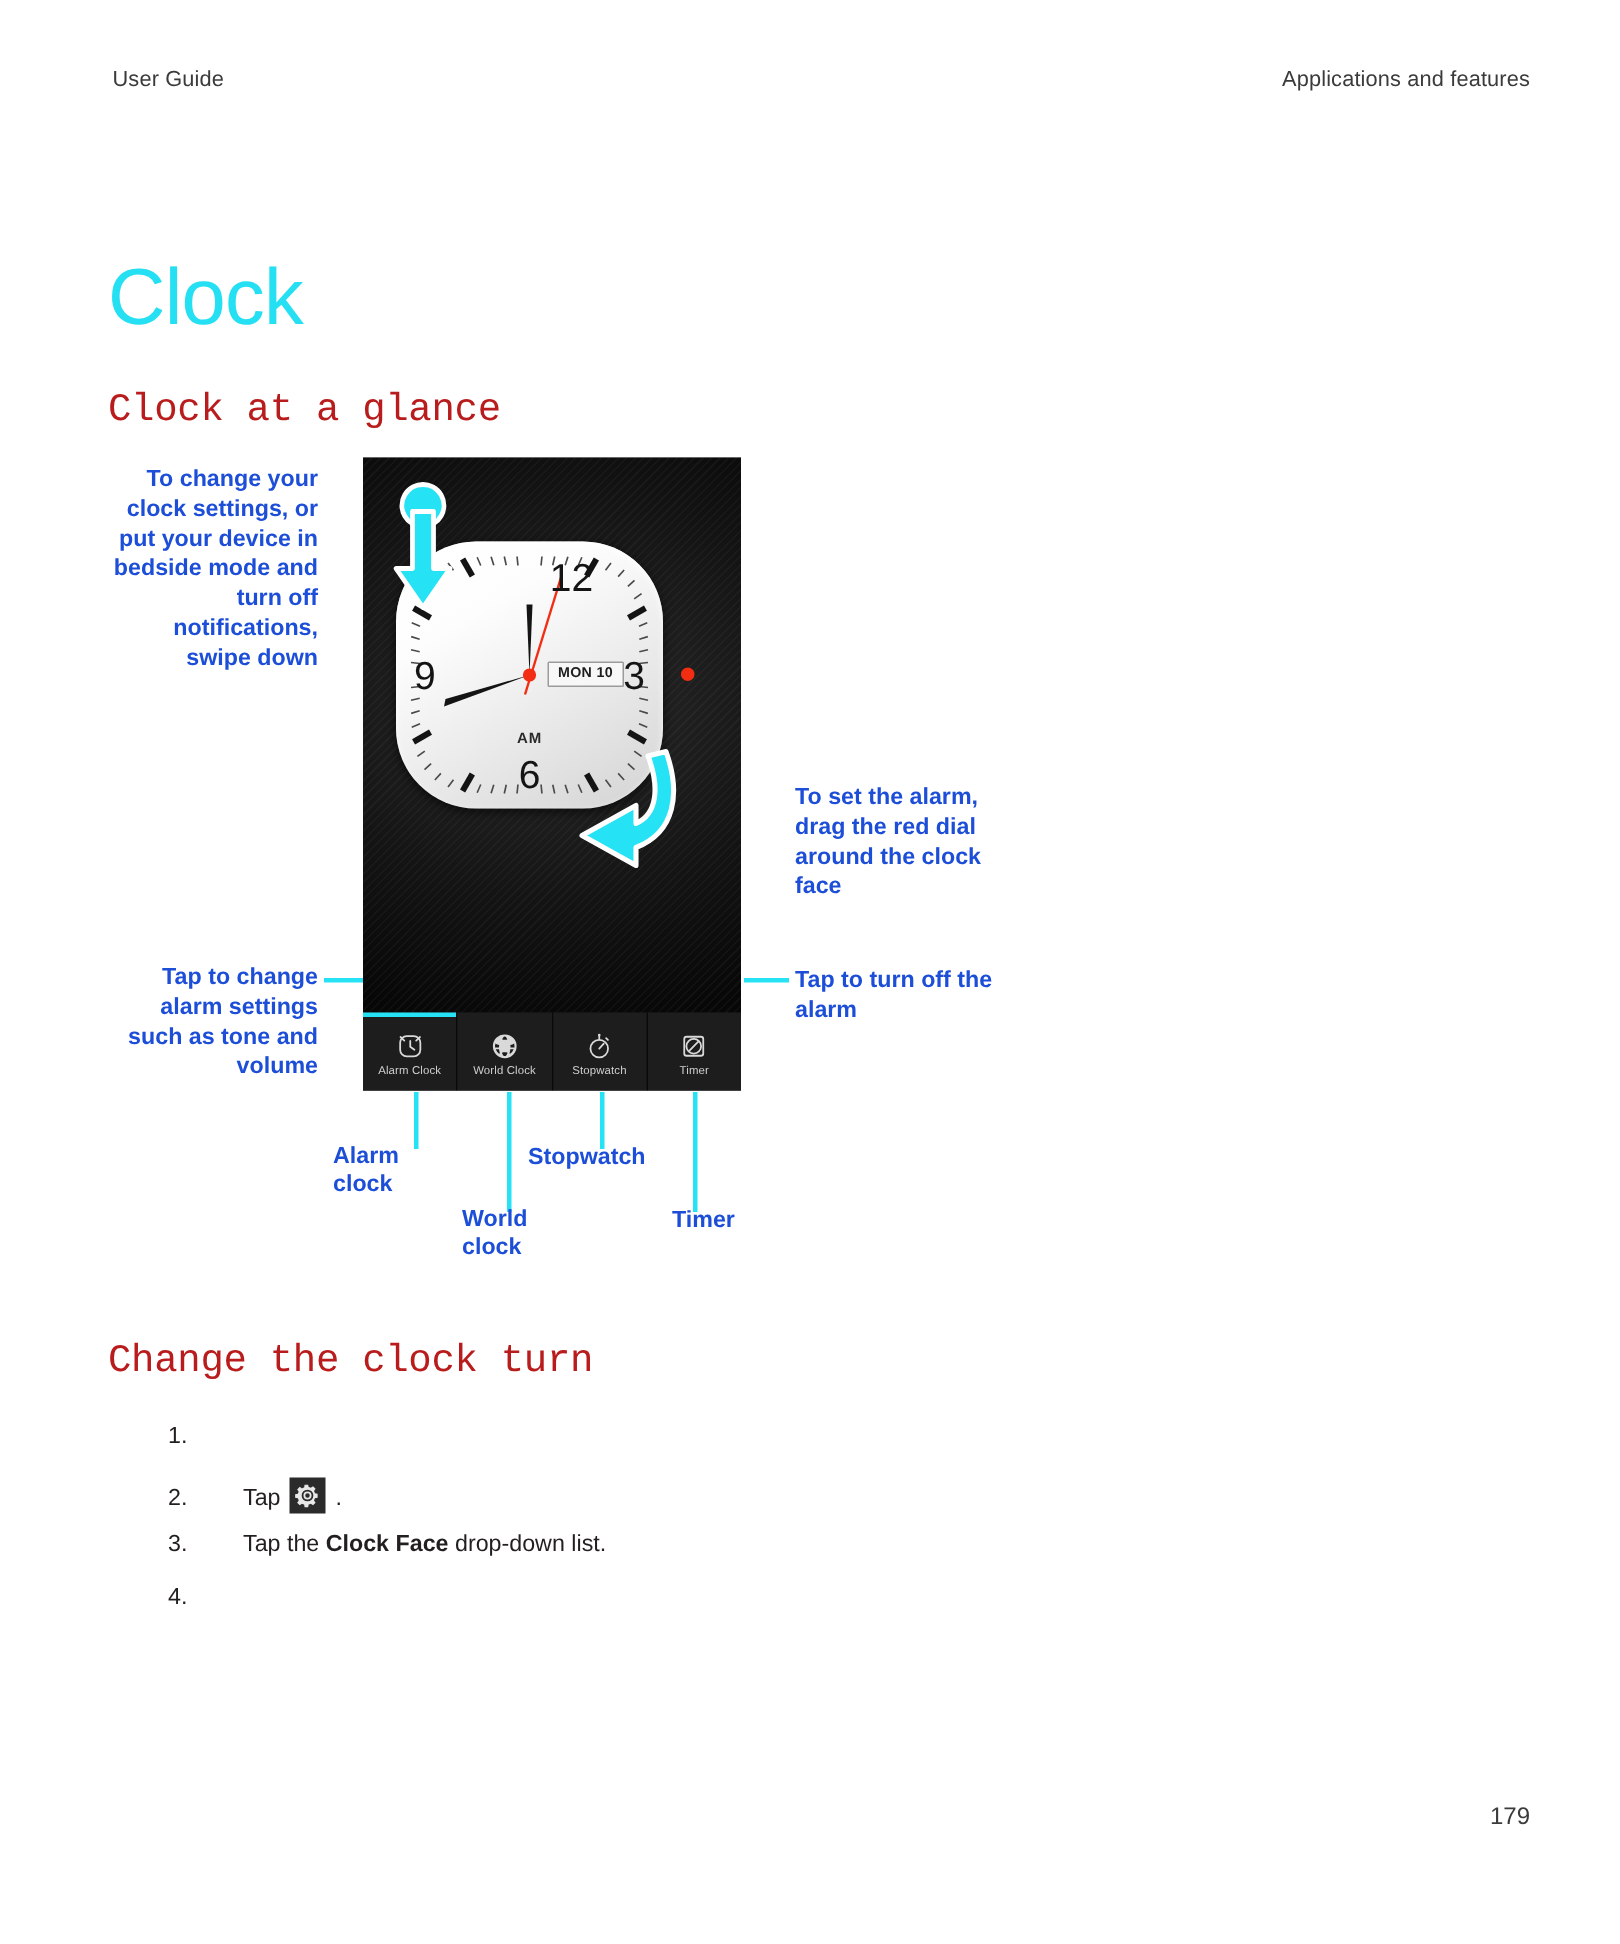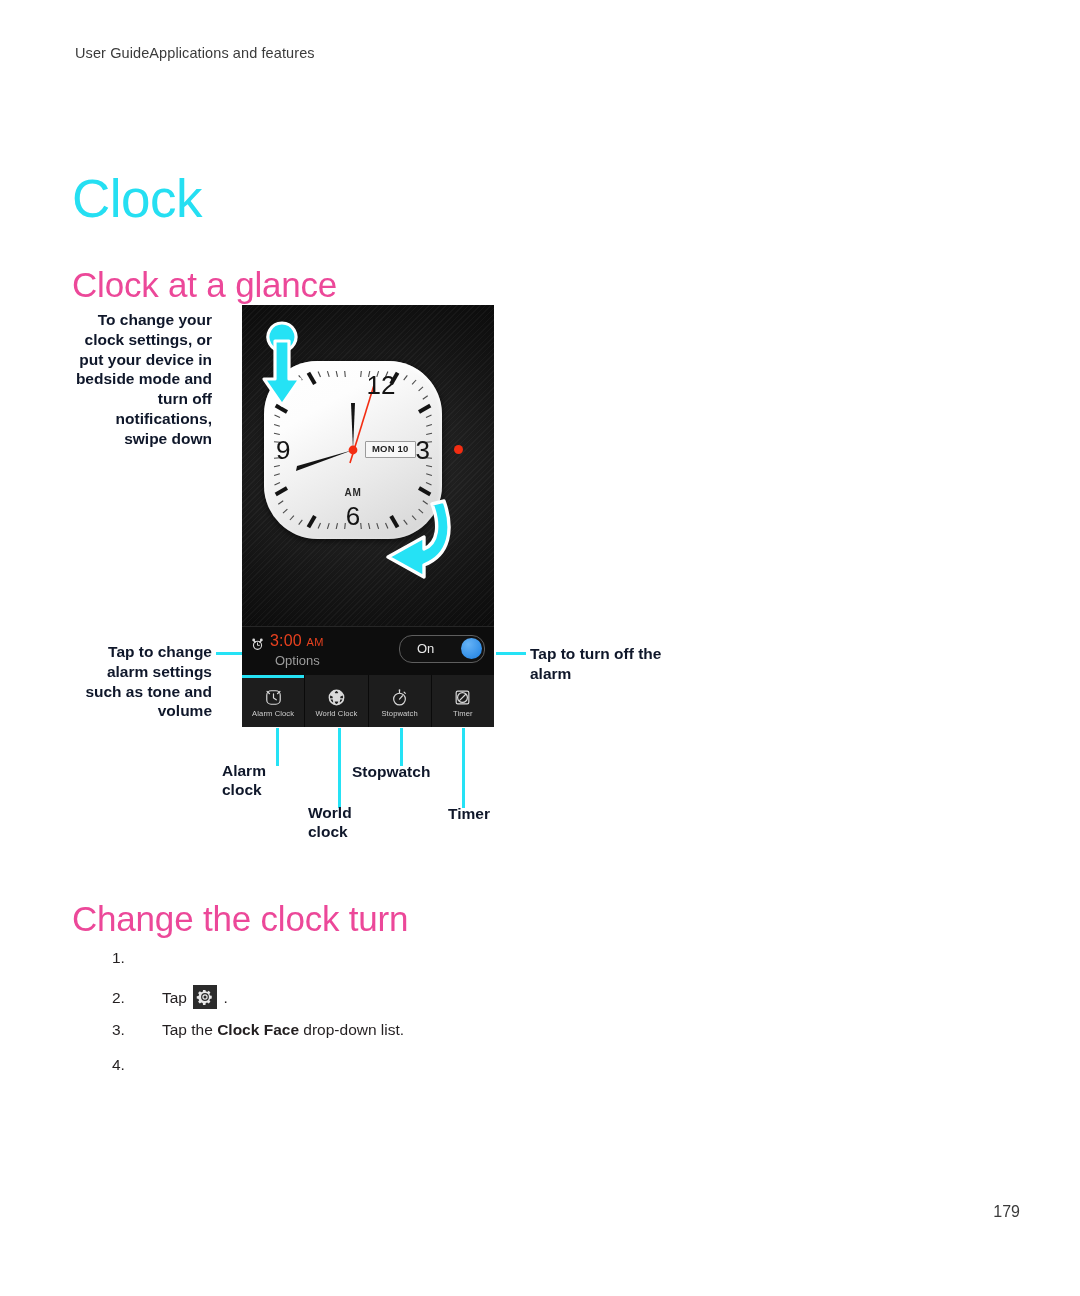--- a/index.html
+++ b/index.html
@@ -16,63 +16,65 @@
     overflow: hidden;
   }
 
   
   .page-header {
     position: absolute;
     top: 45px;
     left: 75px;
     right: 60px;
     display: flex;
+    justify-content: space-between;
     font-size: 14.5px;
     color: #3b3b3b;
     letter-spacing: 0.1px;
   }
 
   
   .chapter-title {
     position: absolute;
     top: 136px;
     left: 72px;
     font-size: 53px;
     font-weight: 400;
     color: #25dff2;
     letter-spacing: -0.5px;
     line-height: 1;
   }
   .section-title {
     position: absolute;
     left: 72px;
-    font-size: 35px;
+    font-size: 26px;
     font-weight: 400;
-    color: #ec4899;
+    color: #b91c1c;
     letter-spacing: -0.2px;
     line-height: 1;
+    font-family: Liberation Mono, monospace;
   }
   #section-glance { top: 238px; }
   #section-clockface { top: 872px; }
 
   
   .figure {
     position: absolute;
     top: 300px;
     left: 72px;
     width: 700px;
     height: 560px;
   }
 
   .callout {
     position: absolute;
     font-size: 15.5px;
     font-weight: bold;
     line-height: 1.28;
-    color: #0f172a;
+    color: #1d4ed8;
   }
   .callout.right-align { text-align: right; }
 
   
   .leader {
     position: absolute;
     background: #25e2f5;
   }
   .leader.h { height: 3px; }
   .leader.v { width: 3px; }
@@ -315,20 +317,21 @@
 <h2 class="section-title" id="section-glance">Clock at a glance</h2>
 <h2 class="section-title" id="section-clockface">Change the clock turn</h2>
 
 <div class="figure">
 
   <div class="callout right-align" style="left:0; top:10px; width:140px;">To change your clock settings, or put your device in bedside mode and turn off notifications, swipe down</div>
 
   <div class="callout right-align" style="left:0; top:342px; width:140px;">Tap to change alarm settings such as tone and volume</div>
   <div class="leader h" style="left:144px; top:352px; width:26px;"></div>
 
+  <div class="callout" style="left:458px; top:222px; width:130px;">To set the alarm, drag the red dial around the clock face</div>
 
   <div class="callout" style="left:458px; top:344px; width:140px;">Tap to turn off the alarm</div>
   <div class="leader h" style="left:424px; top:352px; width:30px;"></div>
 
   <div class="leader v" style="left:204px; top:428px; height:38px;"></div>
   <div class="leader v" style="left:266px; top:428px; height:80px;"></div>
   <div class="leader v" style="left:328px; top:428px; height:38px;"></div>
   <div class="leader v" style="left:390px; top:428px; height:80px;"></div>
 
   <div class="callout" style="left:150px; top:462px; width:60px; line-height:1.22;">Alarm clock</div>
@@ -434,36 +437,20 @@
         <g fill="#25e2f5" stroke="#ffffff" stroke-width="3.2" stroke-linejoin="round">
           <path d="M26 6 a14 14 0 1 1 -0.1 0 Z"></path>
           <path d="M19 24 h14 v38 h11 L26 88 L8 62 h11 z"></path>
         </g>
       </svg>
 
       <svg class="drag-arrow" width="80" height="90" viewBox="0 0 80 90">
         <path d="M64 6 C 74 34, 70 60, 44 70 L44 82 L8 62 L44 42 L44 54 C 58 48, 60 30, 52 9 Z" fill="#25e2f5" stroke="#ffffff" stroke-width="3.4" stroke-linejoin="round"></path>
       </svg>
 
-      <div class="alarm-bar">
-        <svg class="alarm-icon" viewBox="0 0 24 24" fill="currentColor">
-          <circle cx="12" cy="13.5" r="7.5" fill="none" stroke="currentColor" stroke-width="2"></circle>
-          <path d="M4.5 4.5 L8 7.5 M19.5 4.5 L16 7.5" stroke="currentColor" stroke-width="2.4" stroke-linecap="round"></path>
-          <circle cx="5" cy="3.5" r="2.6"></circle>
-            <circle cx="19" cy="3.5" r="2.6"></circle>
-          <path d="M12 9 v4.5 h3.5" fill="none" stroke="currentColor" stroke-width="1.8" stroke-linecap="round"></path>
-        </svg>
-        <span class="alarm-time"><span>3:00</span> <span class="ampm-sm">AM</span></span>
-        <span class="alarm-options">Options</span>
-
-        <div class="toggle">
-          <span class="toggle-label">On</span>
-          <span class="toggle-knob"></span>
-        </div>
-      </div>
 
       <div class="tab-bar">
 
         <div class="tab active">
           <span class="tab-icon">
             <svg width="19" height="19" viewBox="0 0 24 24" fill="none" stroke="#d9d9d9" stroke-width="1.5">
               <rect x="3.5" y="3.5" width="17" height="17" rx="5.5"></rect>
               <path d="M12 7.5 v5 l3.5 2.4" stroke-linecap="round"></path>
               <path d="M3.8 4.2 L7 7.2 M20.2 4.2 L17 7.2" stroke-linecap="round"></path>
             </svg>

